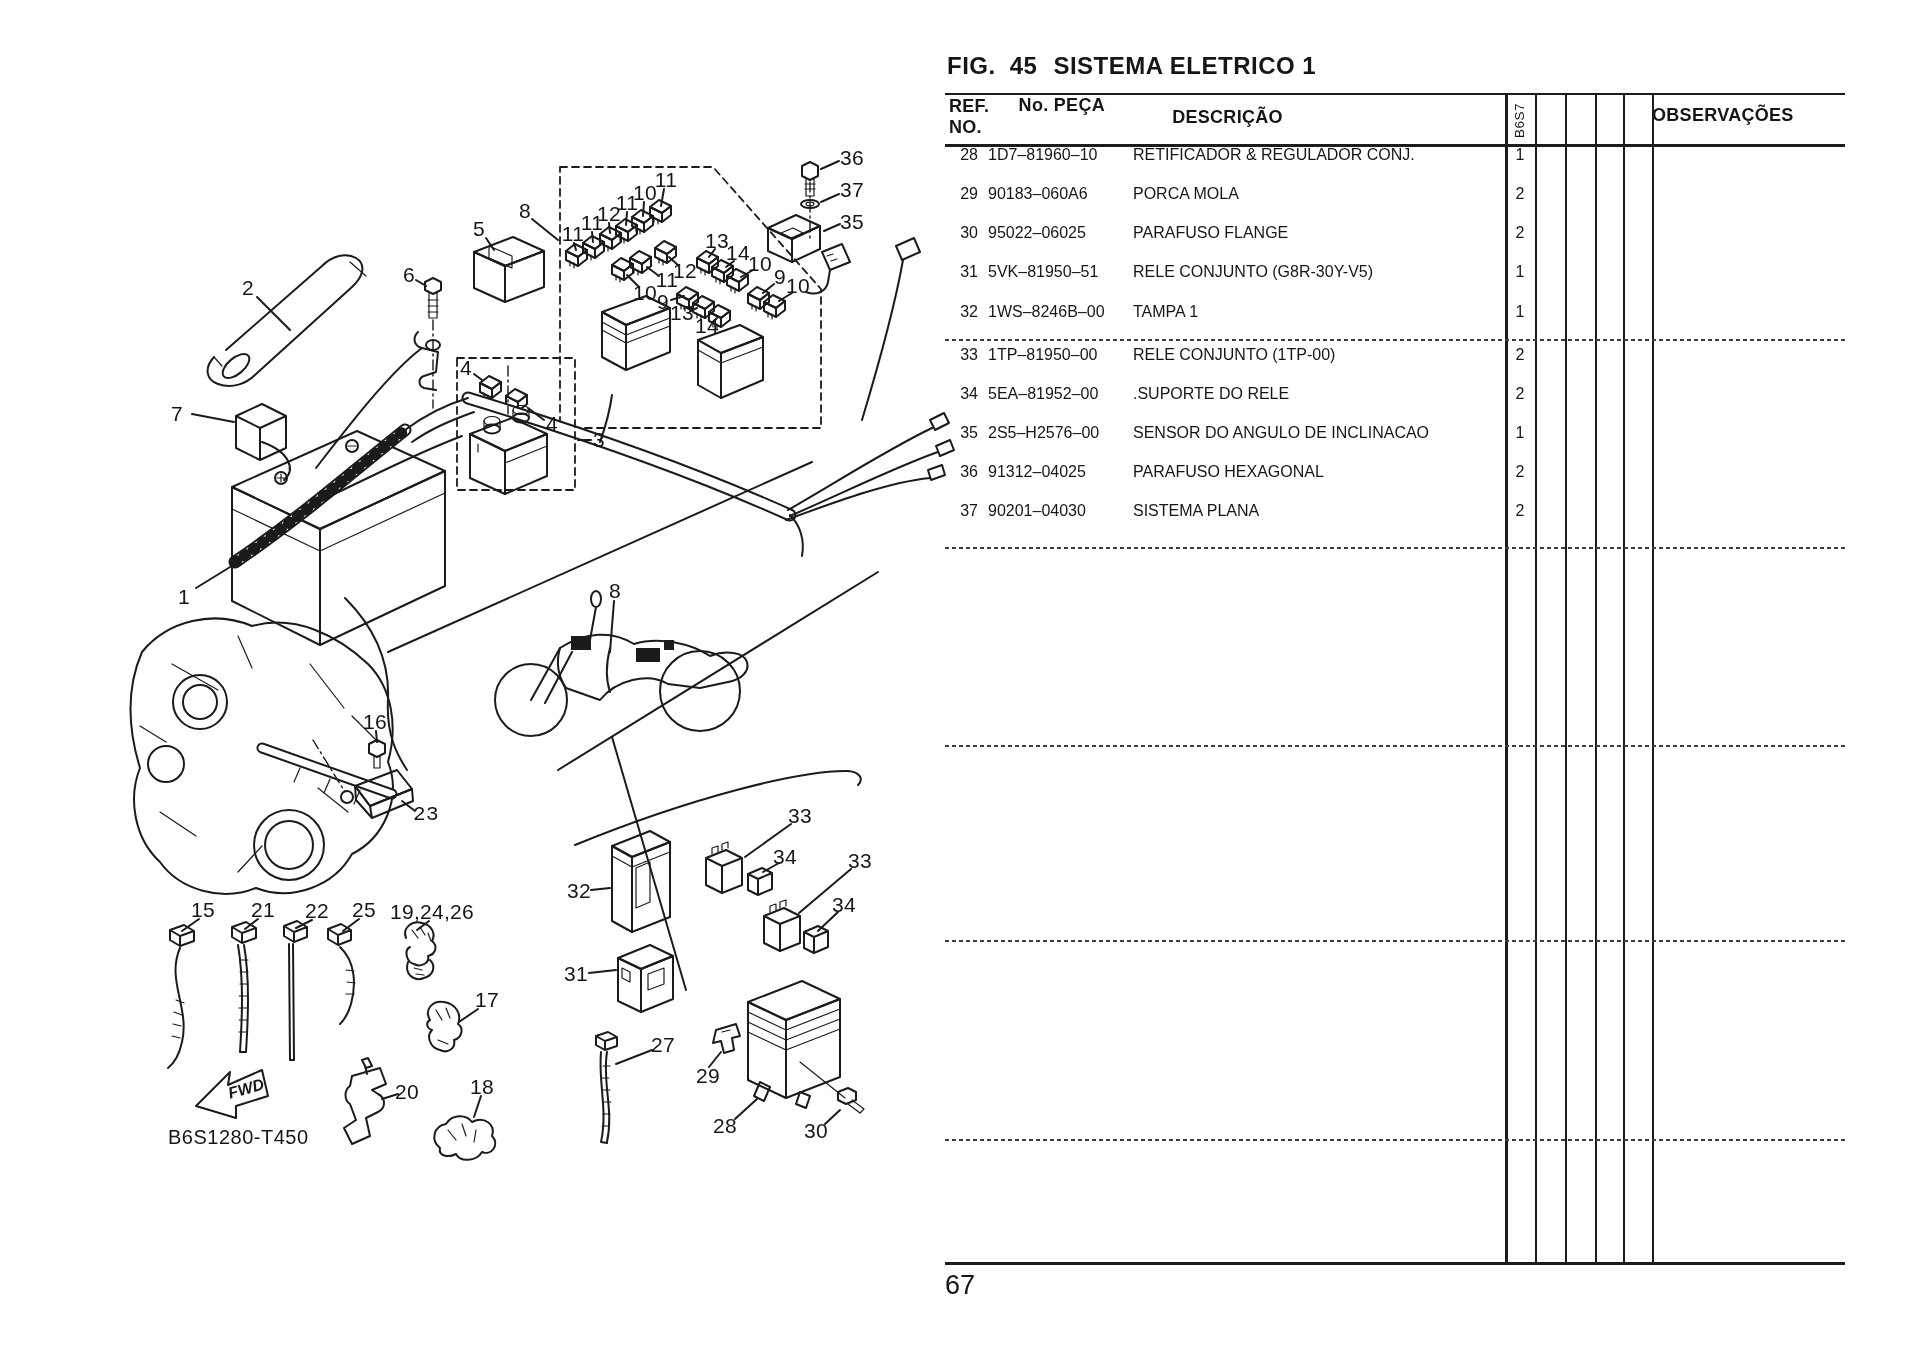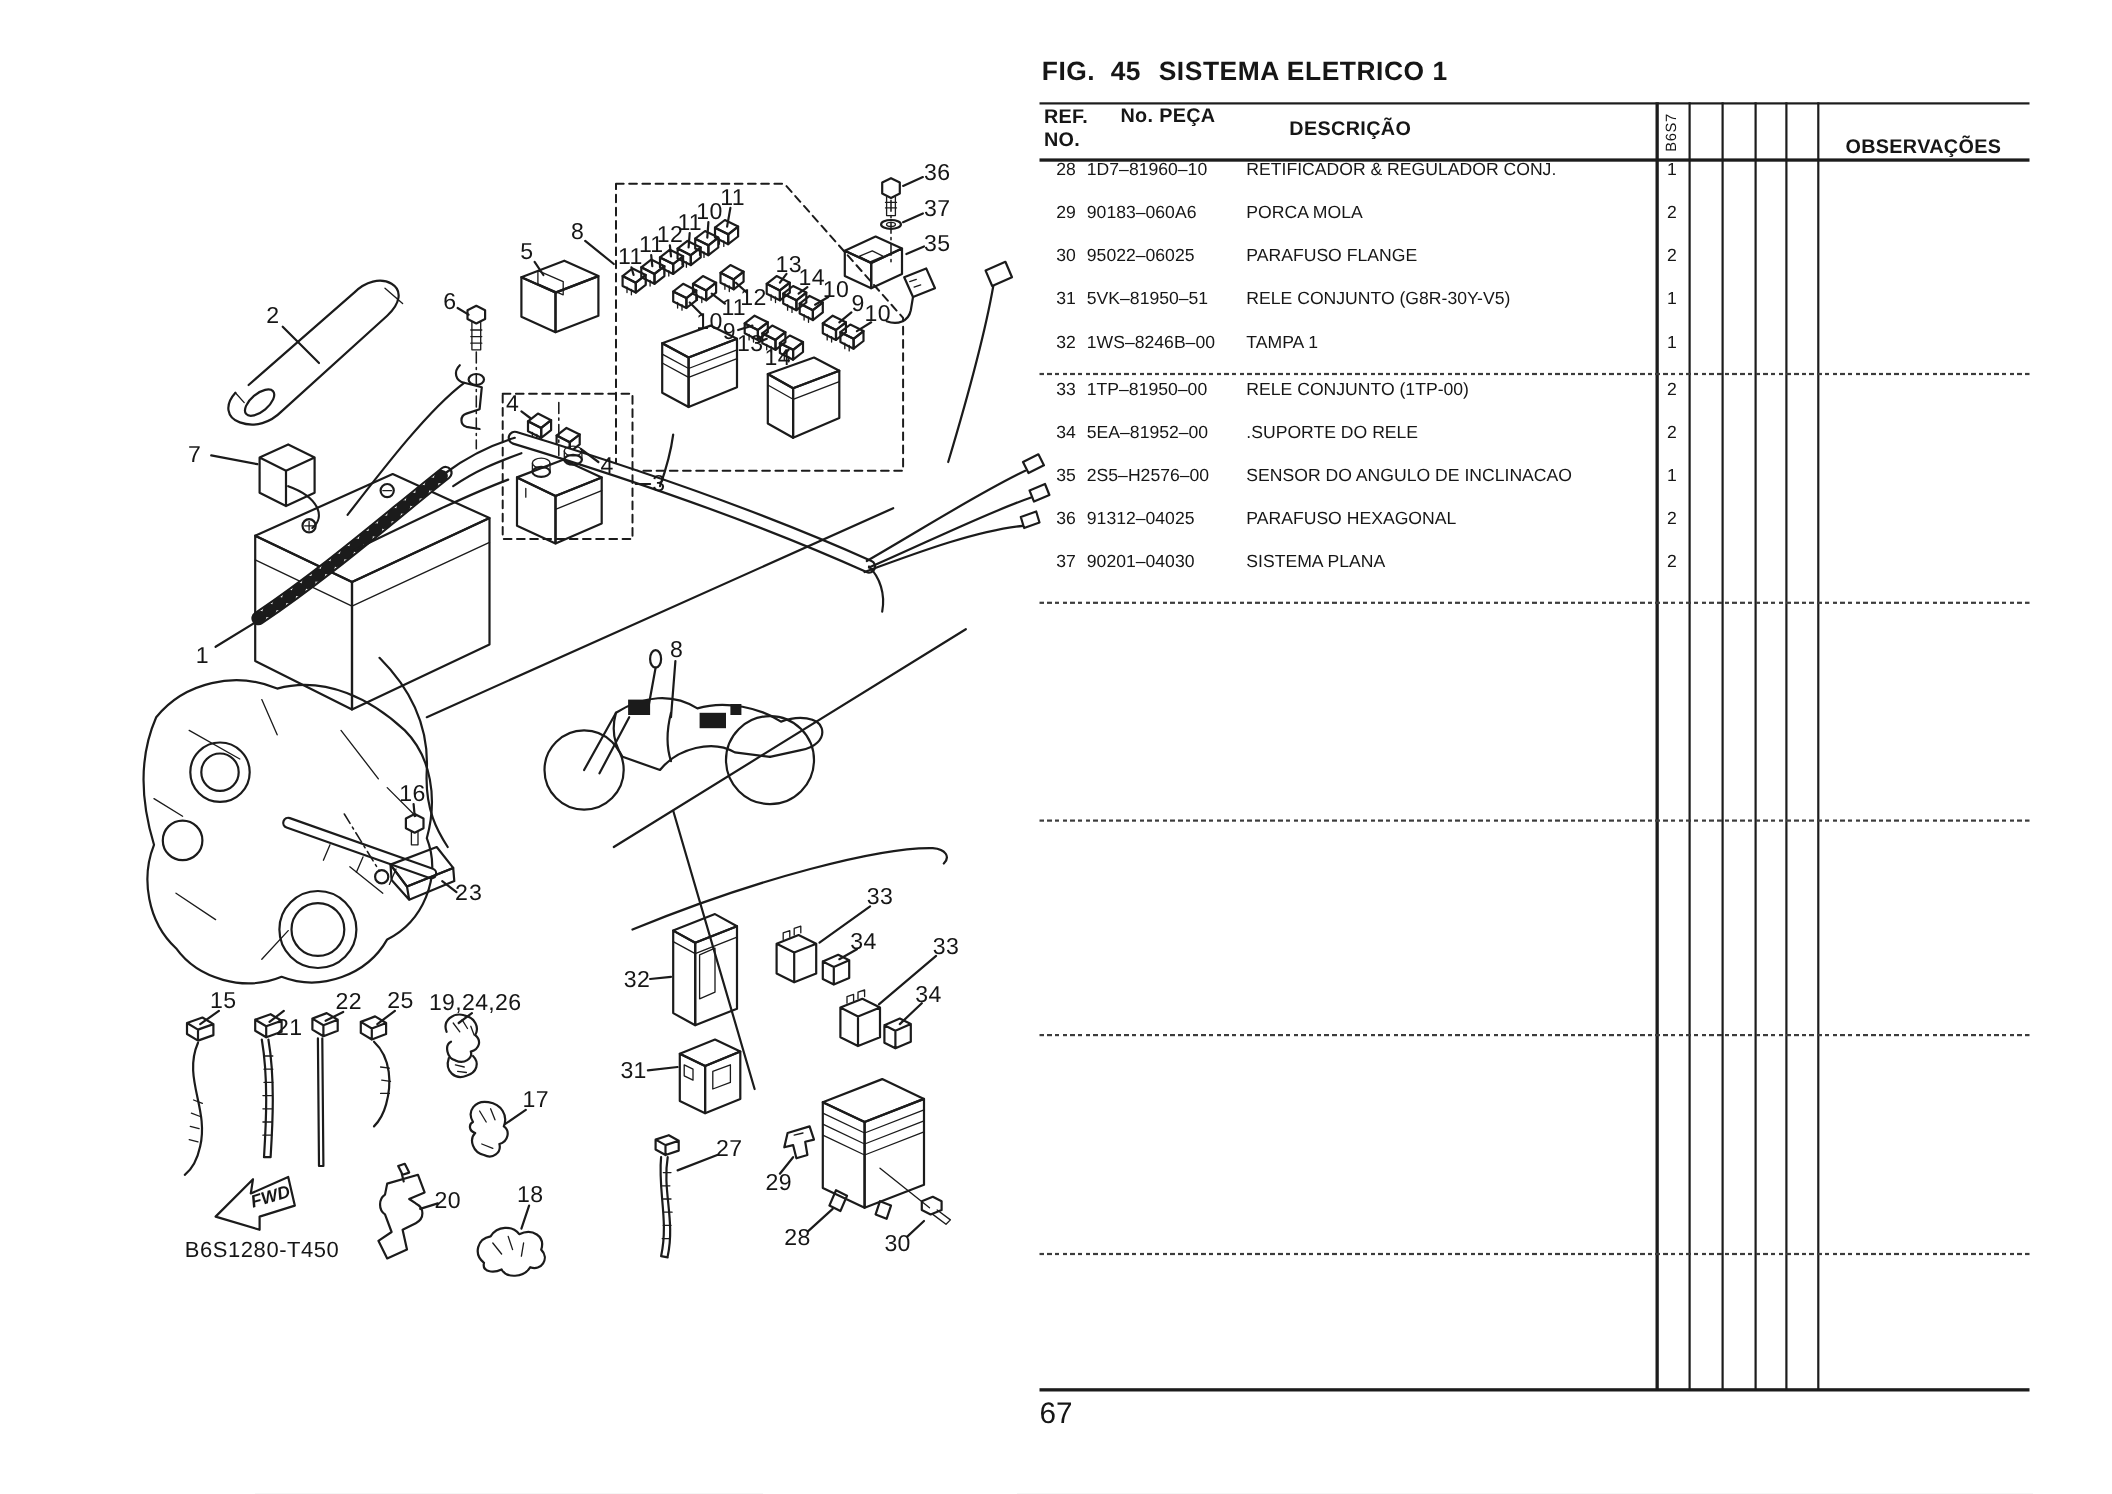--- a/index.html
+++ b/index.html
@@ -10,21 +10,21 @@
   .hline{position:absolute;background:#1c1c1c;}
   .vline{position:absolute;background:#1c1c1c;}
   .dashline{position:absolute;height:2px;
      background:repeating-linear-gradient(90deg,#3c3c3c 0 4px,transparent 4px 7px);}
   .fig-title{position:absolute;left:947px;top:52px;font-size:24px;font-weight:bold;letter-spacing:.5px;}
   .fig-title .gap1{margin-left:14px;} .fig-title .gap2{margin-left:16px;}
   .hdr{position:absolute;font-size:18px;font-weight:bold;letter-spacing:.3px;}
   .hdr-ref{left:949px;top:96px;line-height:21px;}
   .hdr-part{left:985px;top:95px;width:120px;text-align:right;}
   .hdr-desc{left:1120px;top:107px;width:215px;text-align:center;}
-  .hdr-obs{left:1652px;top:123px;width:193px;text-align:center;}
+  .hdr-obs{left:1652px;top:105px;width:193px;}
   .qty-head{position:absolute;left:1505px;top:96px;width:30px;height:48px;
             display:flex;align-items:center;justify-content:center;}
   .qty-head span{transform:rotate(-90deg);font-size:13.5px;font-weight:normal;letter-spacing:.5px;white-space:nowrap;}
   .prow{position:absolute;left:945px;width:900px;height:22px;font-size:16px;}
   .prow span{position:absolute;top:0;white-space:nowrap;}
   .prow .c-ref{left:0;width:33px;text-align:right;}
   .prow .c-part{left:43px;}
   .prow .c-desc{left:188px;}
   .prow .c-qty{left:560px;width:30px;text-align:center;}
   .pageno{position:absolute;left:0;top:1270px;width:1920px;text-align:center;font-size:27px;}
@@ -410,21 +410,21 @@
         <div class="part-label" style="left: 717px; top: 241px;">13</div>
         <div class="part-label" style="left: 682px; top: 313px;">13</div>
         <div class="part-label" style="left: 738px; top: 253px;">14</div>
         <div class="part-label" style="left: 707px; top: 326px;">14</div>
         <div class="part-label" style="left: 203px; top: 910px;">15</div>
         <div class="part-label" style="left: 375px; top: 722px;">16</div>
         <div class="part-label" style="left: 487px; top: 1000px;">17</div>
         <div class="part-label" style="left: 482px; top: 1087px;">18</div>
         <div class="part-label" style="left: 432px; top: 912px;">19,24,26</div>
         <div class="part-label" style="left: 407px; top: 1092px;">20</div>
-        <div class="part-label" style="left: 263px; top: 910px; margin-top: 25px;">21</div>
+        <div class="part-label" style="left: 263px; top: 910px;">21</div>
         <div class="part-label" style="left: 317px; top: 911px;">22</div>
         <div class="part-label" style="left: 426px; top: 814px; font-family: Liberation Mono, monospace;">23</div>
         <div class="part-label" style="left: 364px; top: 910px;">25</div>
         <div class="part-label" style="left: 663px; top: 1045px;">27</div>
         <div class="part-label" style="left: 725px; top: 1126px;">28</div>
         <div class="part-label" style="left: 708px; top: 1076px;">29</div>
         <div class="part-label" style="left: 816px; top: 1131px;">30</div>
         <div class="part-label" style="left: 576px; top: 974px;">31</div>
         <div class="part-label" style="left: 579px; top: 891px;">32</div>
         <div class="part-label" style="left: 800px; top: 816px;">33</div>

